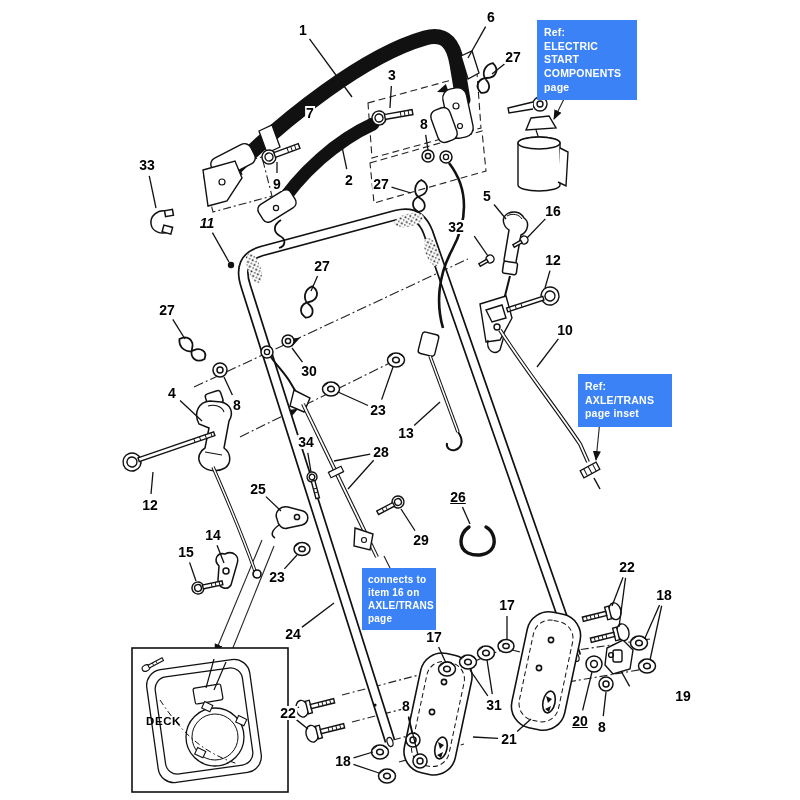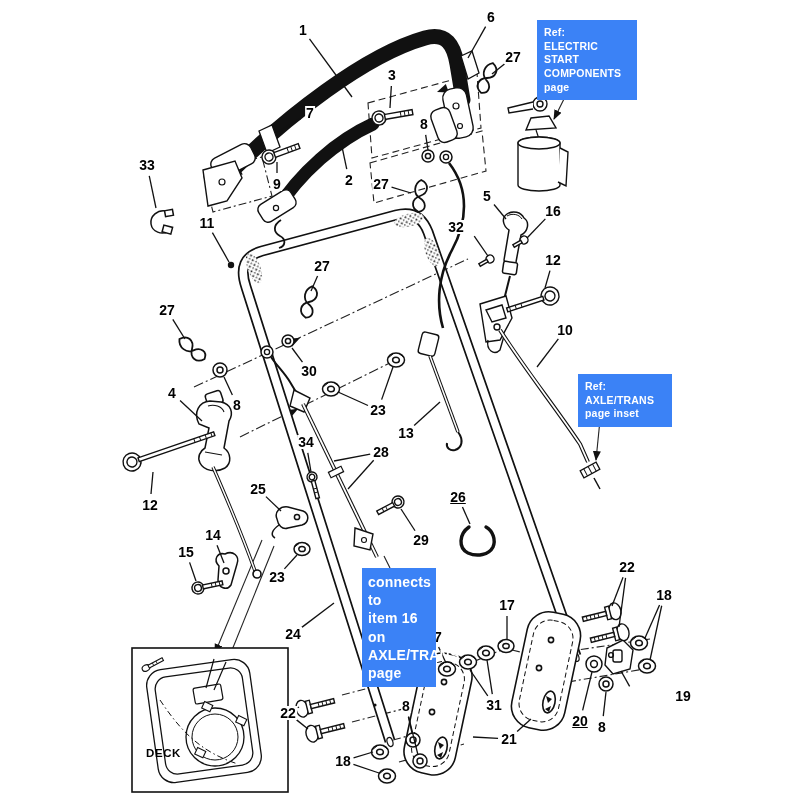--- a/index.html
+++ b/index.html
@@ -462,21 +462,21 @@
       <div class="callout" style="left: 303px; top: 30px;">1</div>
       <div class="callout" style="left: 491px; top: 17px;">6</div>
       <div class="callout" style="left: 513px; top: 57px;">27</div>
       <div class="callout" style="left: 392px; top: 75px;">3</div>
       <div class="callout" style="left: 310px; top: 113px;">7</div>
       <div class="callout" style="left: 277px; top: 184px;">9</div>
       <div class="callout" style="left: 349px; top: 180px;">2</div>
       <div class="callout" style="left: 424px; top: 124px;">8</div>
       <div class="callout" style="left: 381px; top: 184px;">27</div>
       <div class="callout" style="left: 147px; top: 165px;">33</div>
-      <div class="callout" style="left: 207px; top: 223px;">11</div>
+      <div class="callout" style="left: 207px; top: 223px; font-style: italic;">11</div>
       <div class="callout" style="left: 487px; top: 196px;">5</div>
       <div class="callout" style="left: 553px; top: 211px;">16</div>
       <div class="callout" style="left: 456px; top: 227px;">32</div>
       <div class="callout" style="left: 553px; top: 260px;">12</div>
       <div class="callout" style="left: 565px; top: 330px;">10</div>
       <div class="callout" style="left: 322px; top: 266px;">27</div>
       <div class="callout" style="left: 167px; top: 310px;">27</div>
       <div class="callout" style="left: 237px; top: 405px;">8</div>
       <div class="callout" style="left: 309px; top: 371px;">30</div>
       <div class="callout" style="left: 378px; top: 410px;">23</div>
@@ -507,19 +507,19 @@
     </div>
 
 <div class="refbox" style="left:537px;top:20px;width:86px;">Ref:
 ELECTRIC
 START
 COMPONENTS
 page</div>
 <div class="refbox" style="left:578px;top:374px;width:80px;">Ref:
 AXLE/TRANS
 page  inset</div>
-<div class="refbox" style="left:362px;top:568px;width:62px;font-size:14px;padding:5px 6px;">connects to
+<div class="refbox" style="left:362px;top:568px;width:62px;font-size:10px;padding:5px 6px;">connects to
 item 16 on
 AXLE/TRANS
 page</div>
-<div class="deck-label" style="left:146px;top:748px;">DECK</div>
+<div class="deck-label" style="left:146px;top:716px;">DECK</div>
 
 </div>
 
 </body></html>

